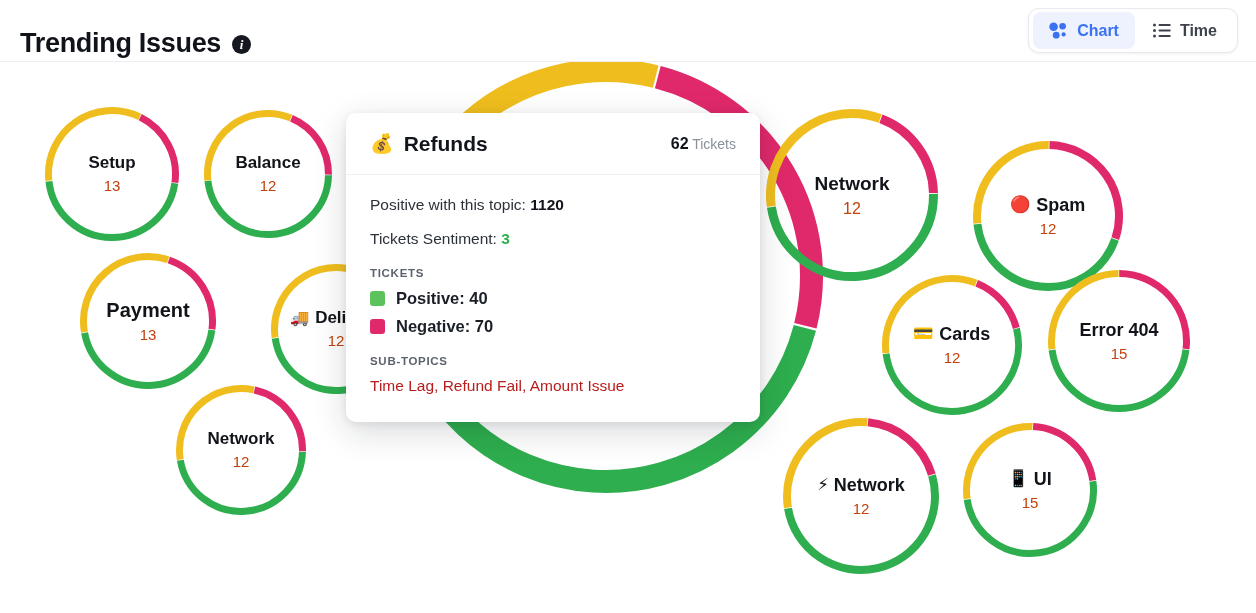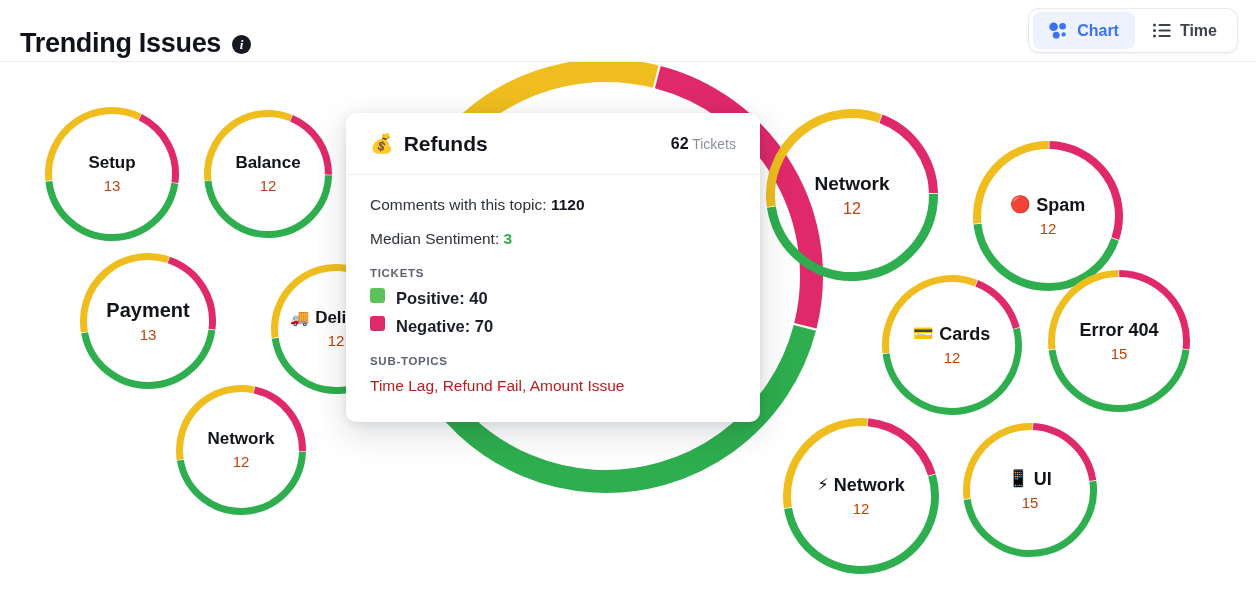--- a/index.html
+++ b/index.html
@@ -184,20 +184,21 @@
   .tt-section-label {
     font-size: 11.5px;
     font-weight: 700;
     letter-spacing: 0.7px;
     color: #5c626d;
     text-transform: uppercase;
     margin: 18px 0 9px 0;
   }
   .tt-legend-item {
     display: flex;
+    align-items: center;
     gap: 11px;
     font-size: 16.5px;
     font-weight: 700;
     color: #1b1f27;
     margin-bottom: 7px;
     line-height: 1.25;
   }
   .swatch {
     width: 15px; height: 15px;
     border-radius: 3px;
@@ -425,26 +426,26 @@
       </div>
       <div class="tt-tickets">
         <b>62</b>
         <span>Tickets</span>
       </div>
     </div>
 
     <div class="tt-body">
 
       <div class="tt-row">
-        <span>Comments with this topic:</span>
+        <span>Positive with this topic:</span>
         <b>1120</b>
       </div>
 
       <div class="tt-row">
-        <span>Median Sentiment:</span>
+        <span>Tickets Sentiment:</span>
         <span class="sent-val">3</span>
       </div>
 
       <div class="tt-section-label">TICKETS</div>
 
       <div id="tt-legend">
           <div class="tt-legend-item">
             <span class="swatch" style="background:#5cc35c"></span>
             <span>Positive: 40</span>
           </div>

